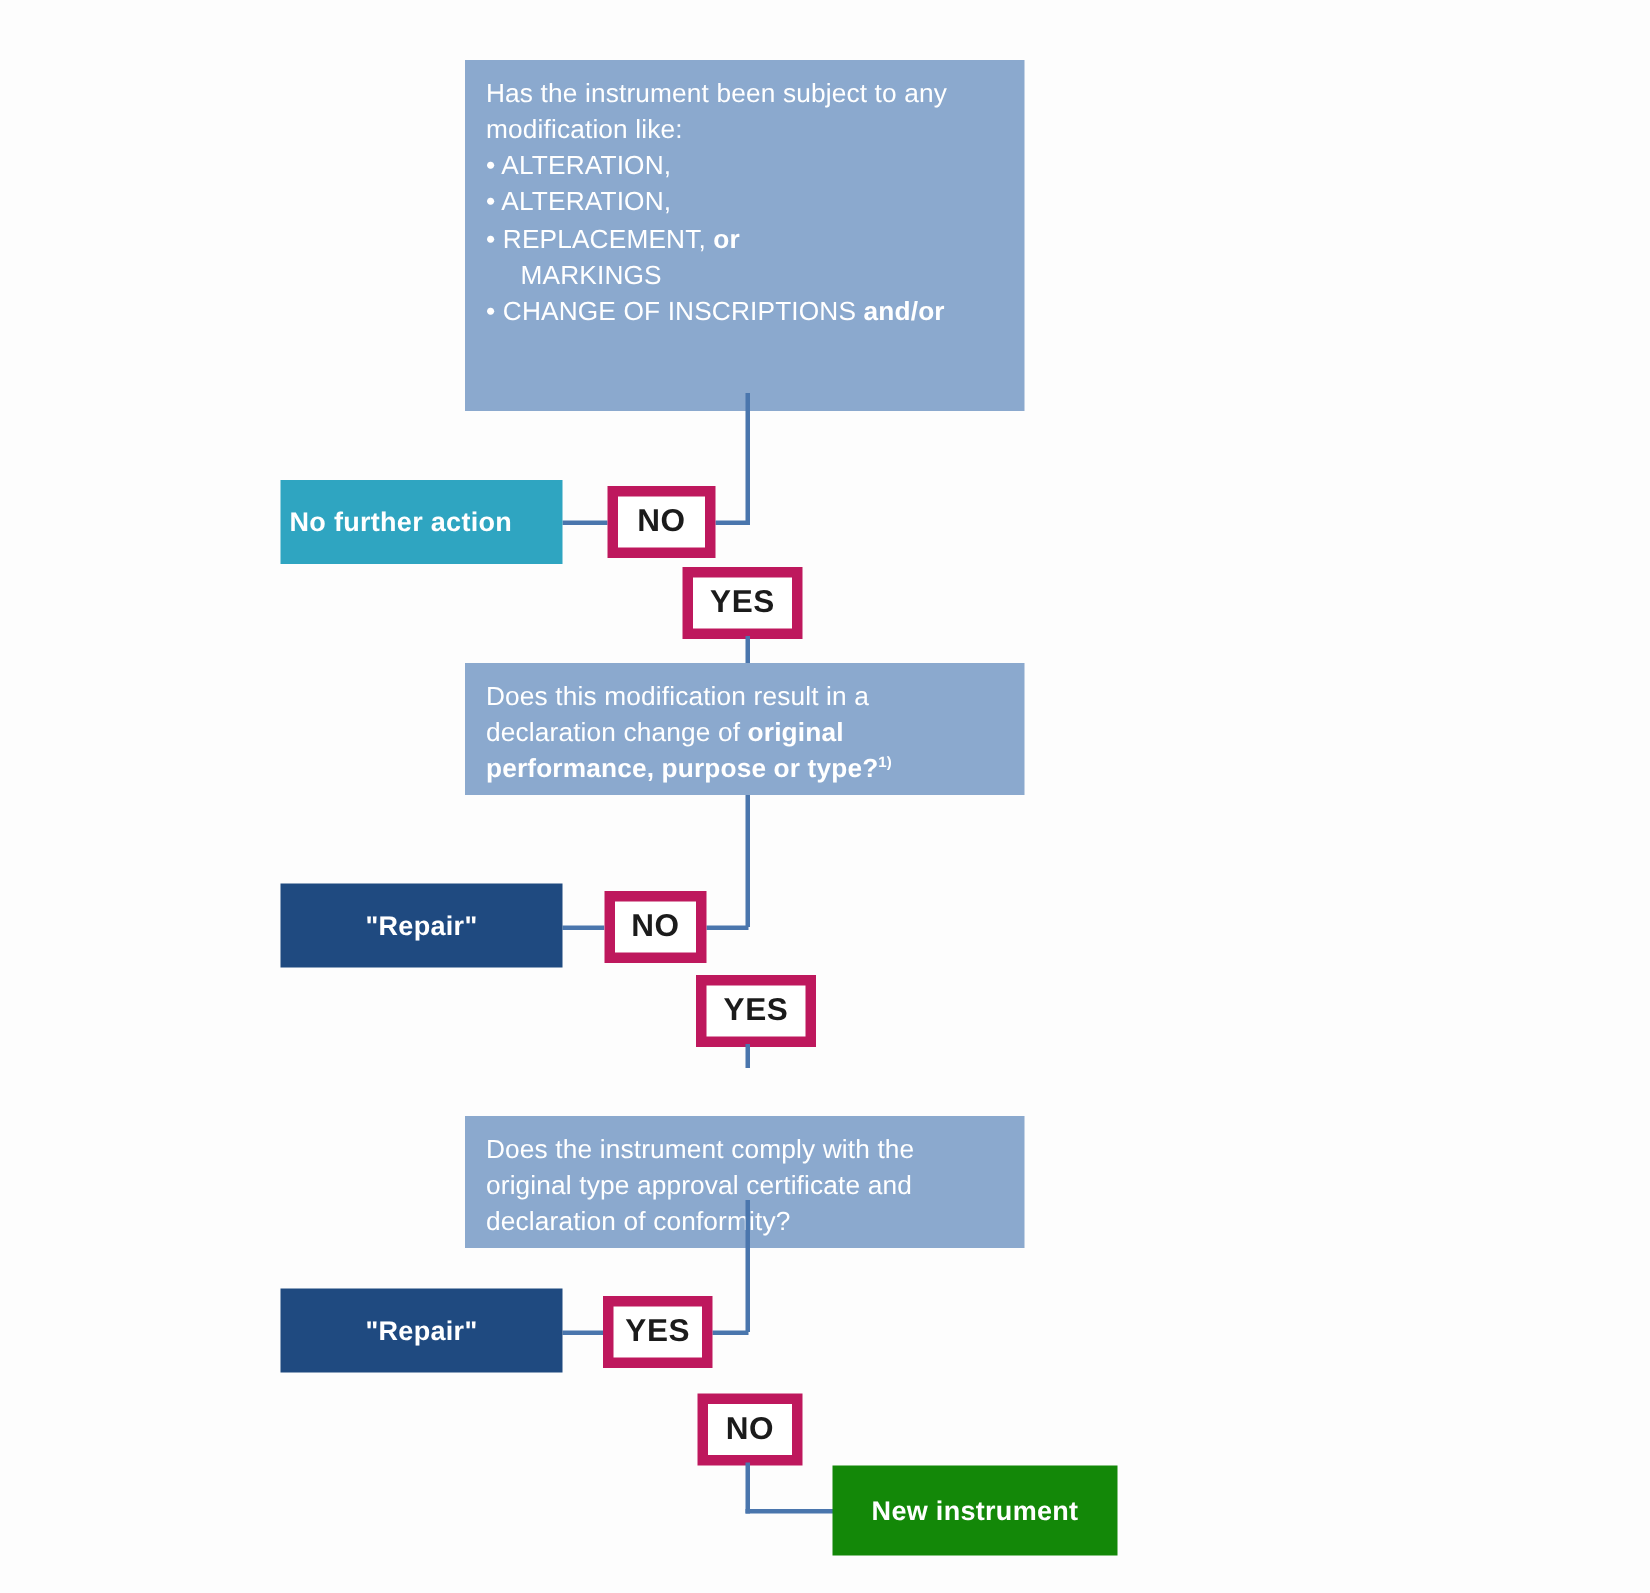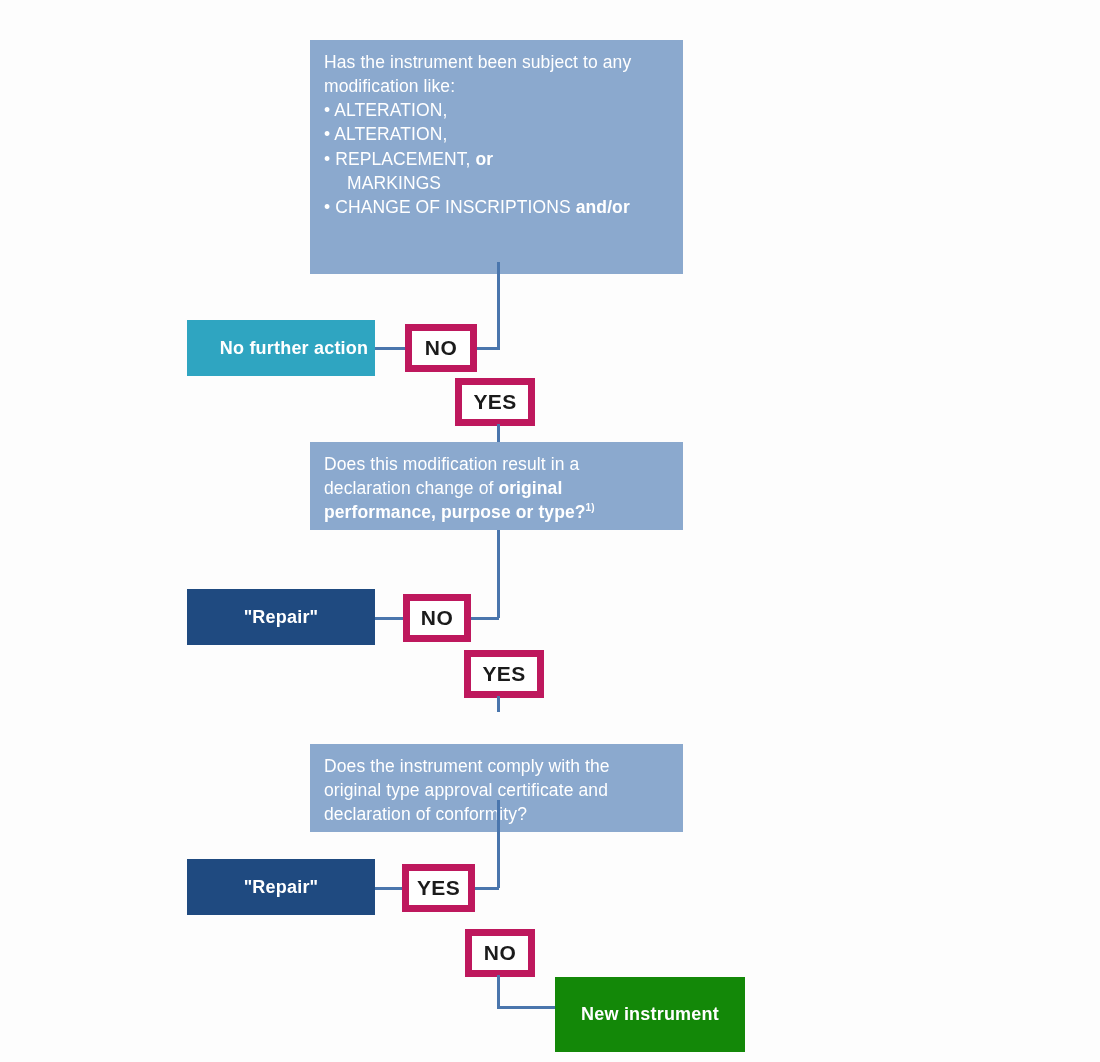--- a/index.html
+++ b/index.html
@@ -56,22 +56,22 @@
     font-size: 10px;
     vertical-align: super;
     font-weight: 700;
   }
 
   
   .result {
     color: #ffffff;
     font-weight: 700;
     font-size: 18px;
-    justify-content: center;
-    padding-left: 26px;
+    justify-content: flex-start;
+    padding-left: 6px;
     letter-spacing: .2px;
   }
   .result.teal   { background: #2fa5c1; }
   .result.navy   { background: #1f4a80; }
   .result.green  { background: #138808; }
   .result.centered { justify-content: center; padding-left: 0; }
 
   
   .decision {
     background: #ffffff;
@@ -176,17 +176,17 @@
     <span>YES</span>
   </div>
 
   <div class="node decision" style="left:465px; top:929px; width:70px; height:48px;">
     <span>NO</span>
   </div>
 
   <div class="conn v" style="left:497px; top:975px; height:34px;"></div>
   <div class="conn h" style="left:497px; top:1006px; width:60px;"></div>
 
-  <div class="node result green centered" style="left:555px; top:977px; width:190px; height:75px;">
+  <div class="node result green centered" style="left:555px; top:977px; width:190px; height:60px;">
     <span>New instrument</span>
   </div>
 
 </div>
 
 </body></html>

